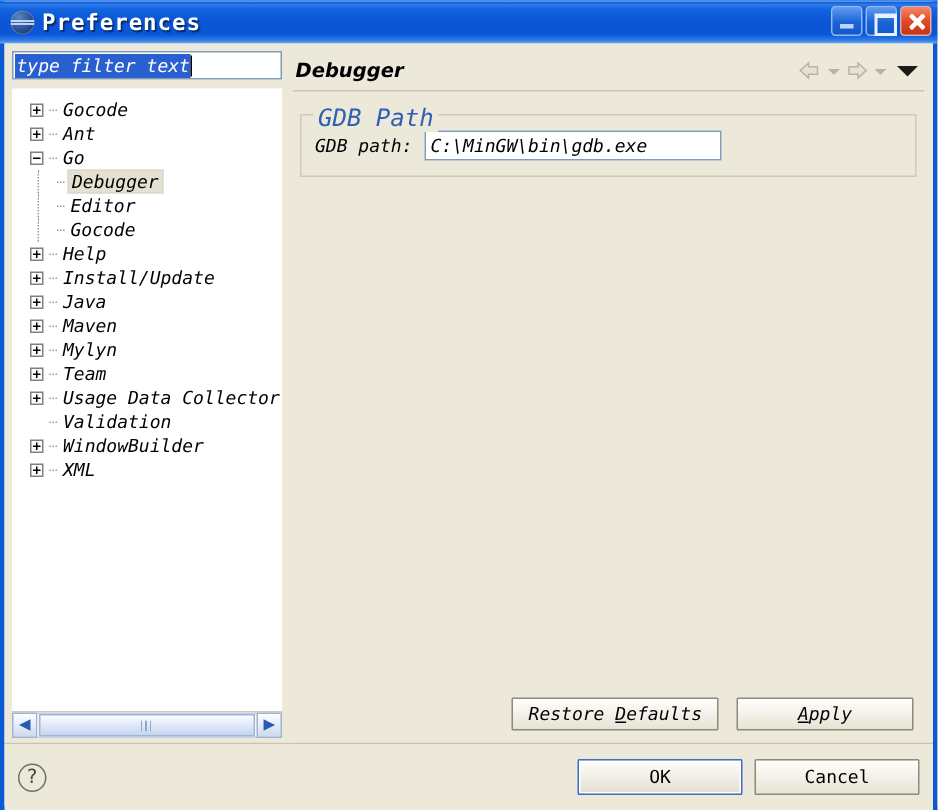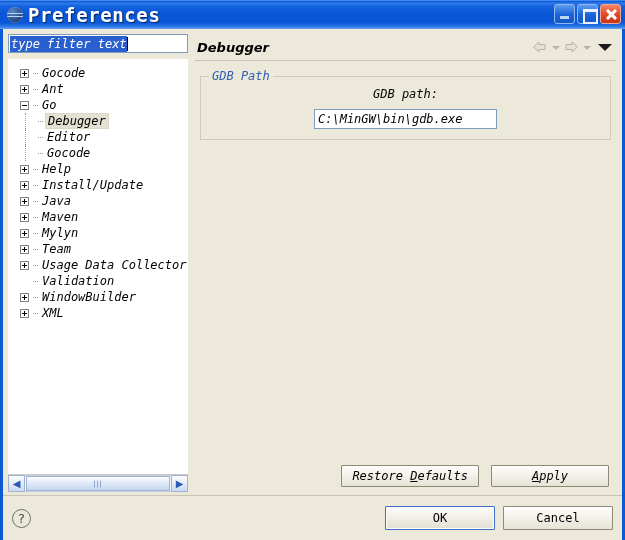--- a/index.html
+++ b/index.html
@@ -38,21 +38,21 @@
     background:
       linear-gradient(to bottom, transparent 38%, #bcd4f5 38%, #bcd4f5 46%, transparent 46%,
                       transparent 54%, #bcd4f5 54%, #bcd4f5 62%, transparent 62%),
       radial-gradient(circle at 35% 30%, #5c88c4 0%, #2a4f8f 55%, #16305e 100%);
     box-shadow: inset 0 0 1px #fff;
     flex: 0 0 auto;
   }
   .title-text {
     color: #ffffff;
     font-family: "DejaVu Sans Mono", monospace;
-    font-size: 19px;
+    font-size: 15px;
     font-weight: bold;
     letter-spacing: 0.6px;
     text-shadow: 1px 1px 1px rgba(0,0,0,0.55);
     white-space: nowrap;
   }
   .tb-buttons {
     position: absolute; right: 4px; top: 3px;
     display: flex; gap: 2px;
   }
   .tb-btn {
@@ -282,32 +282,32 @@
     padding: 10px 9px 10px 9px;
     position: relative;
     margin-top: 7px;
   }
   .group-legend {
     position: absolute;
     top: -8px; left: 8px;
     background: #ece9db;
     padding: 0 3px;
     font-family: "DejaVu Sans Mono", monospace;
-    font-size: 12px;
+    font-size: 16px;
     color: #2f5fb0;
   }
-  .field-row { display:flex; align-items:center; gap:8px;flex-direction:column; }
+  .field-row { display:flex; align-items:center; gap:8px; }
   .field-label {
     font-family: "DejaVu Sans Mono", monospace;
     font-size: 12px; color:#000;
     white-space: nowrap;
   }
   .text-input {
     flex: 0 0 auto;
-    width: 183px; height: 20px;
+    width: 198px; height: 20px;
     border: 1px solid #7f9db9;
     background: #ffffff;
     font-family: "DejaVu Sans Mono", monospace;
     font-size: 12px;
     color: #000;
     padding: 0 3px;
     line-height: 18px;
     display: flex; align-items: center;
     overflow: hidden;
     cursor: text;

